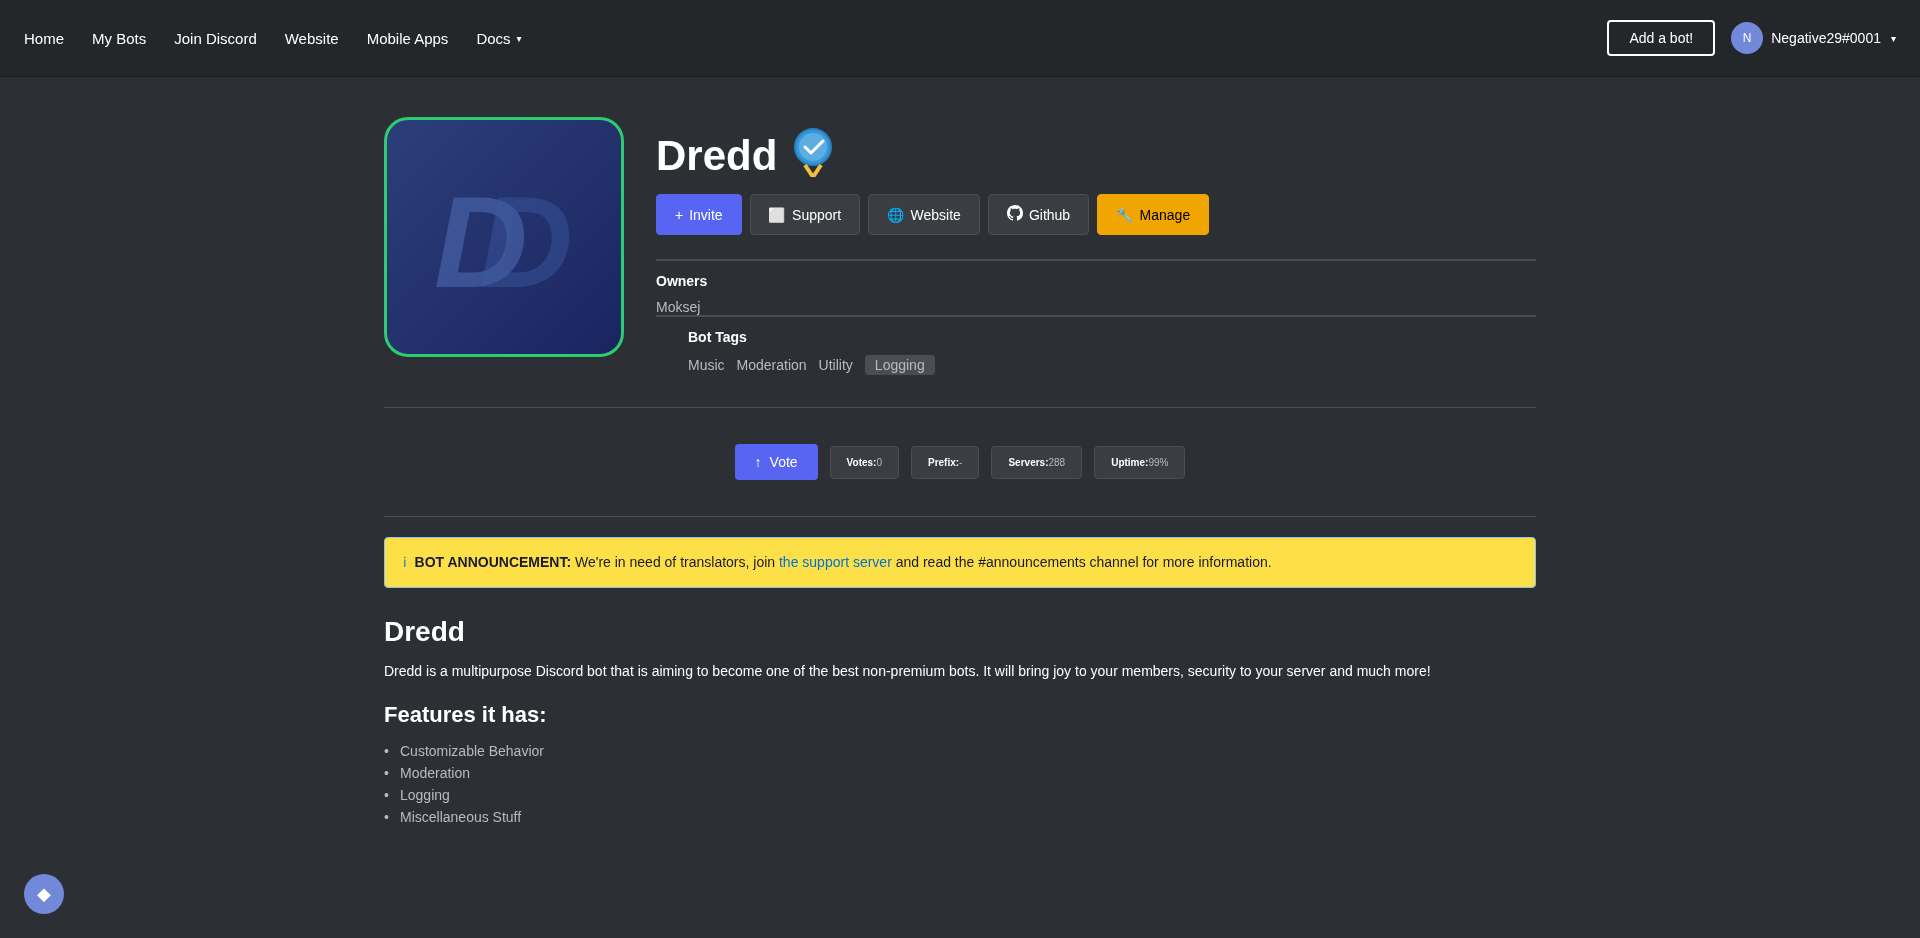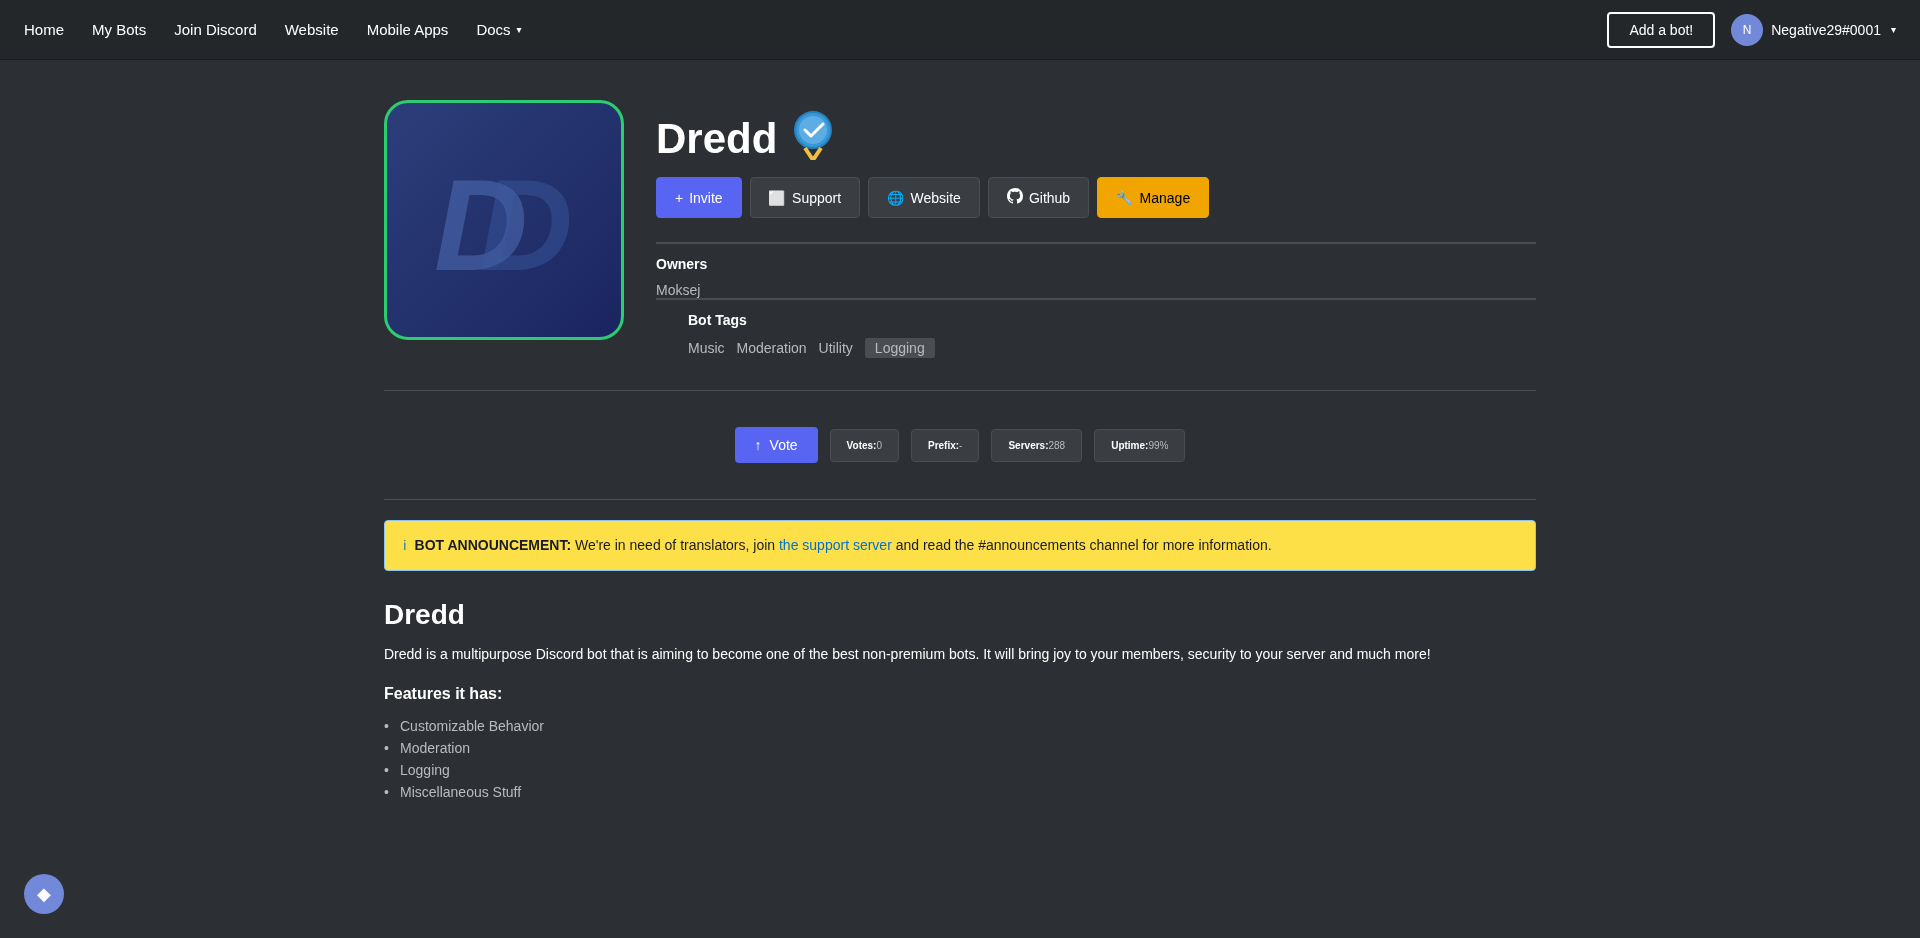--- a/index.html
+++ b/index.html
@@ -9,21 +9,21 @@
       font-family: 'Segoe UI', Arial, sans-serif;
       min-height: 938px;
     }
 
     
     .navbar {
       background-color: #23272a;
       display: flex;
       align-items: center;
       padding: 4px 24px;
-      height: 60px;
+      height: 77px;
       border-bottom: 1px solid #1a1d20;
     }
     .nav-links {
       display: flex;
       align-items: center;
       gap: 28px;
       flex: 1;
     }
     .nav-link {
       color: #ffffff;
@@ -275,21 +275,21 @@
       color: #ffffff;
       margin-bottom: 12px;
     }
     .desc-text {
       font-size: 14px;
       color: #ffffff;
       line-height: 1.6;
       margin-bottom: 20px;
     }
     .features-title {
-      font-size: 16px;
+      font-size: 22px;
       font-weight: bold;
       color: #ffffff;
       margin-bottom: 12px;
     }
     .features-list {
       list-style: none;
       padding: 0;
     }
     .features-list li {
       font-size: 14px;

